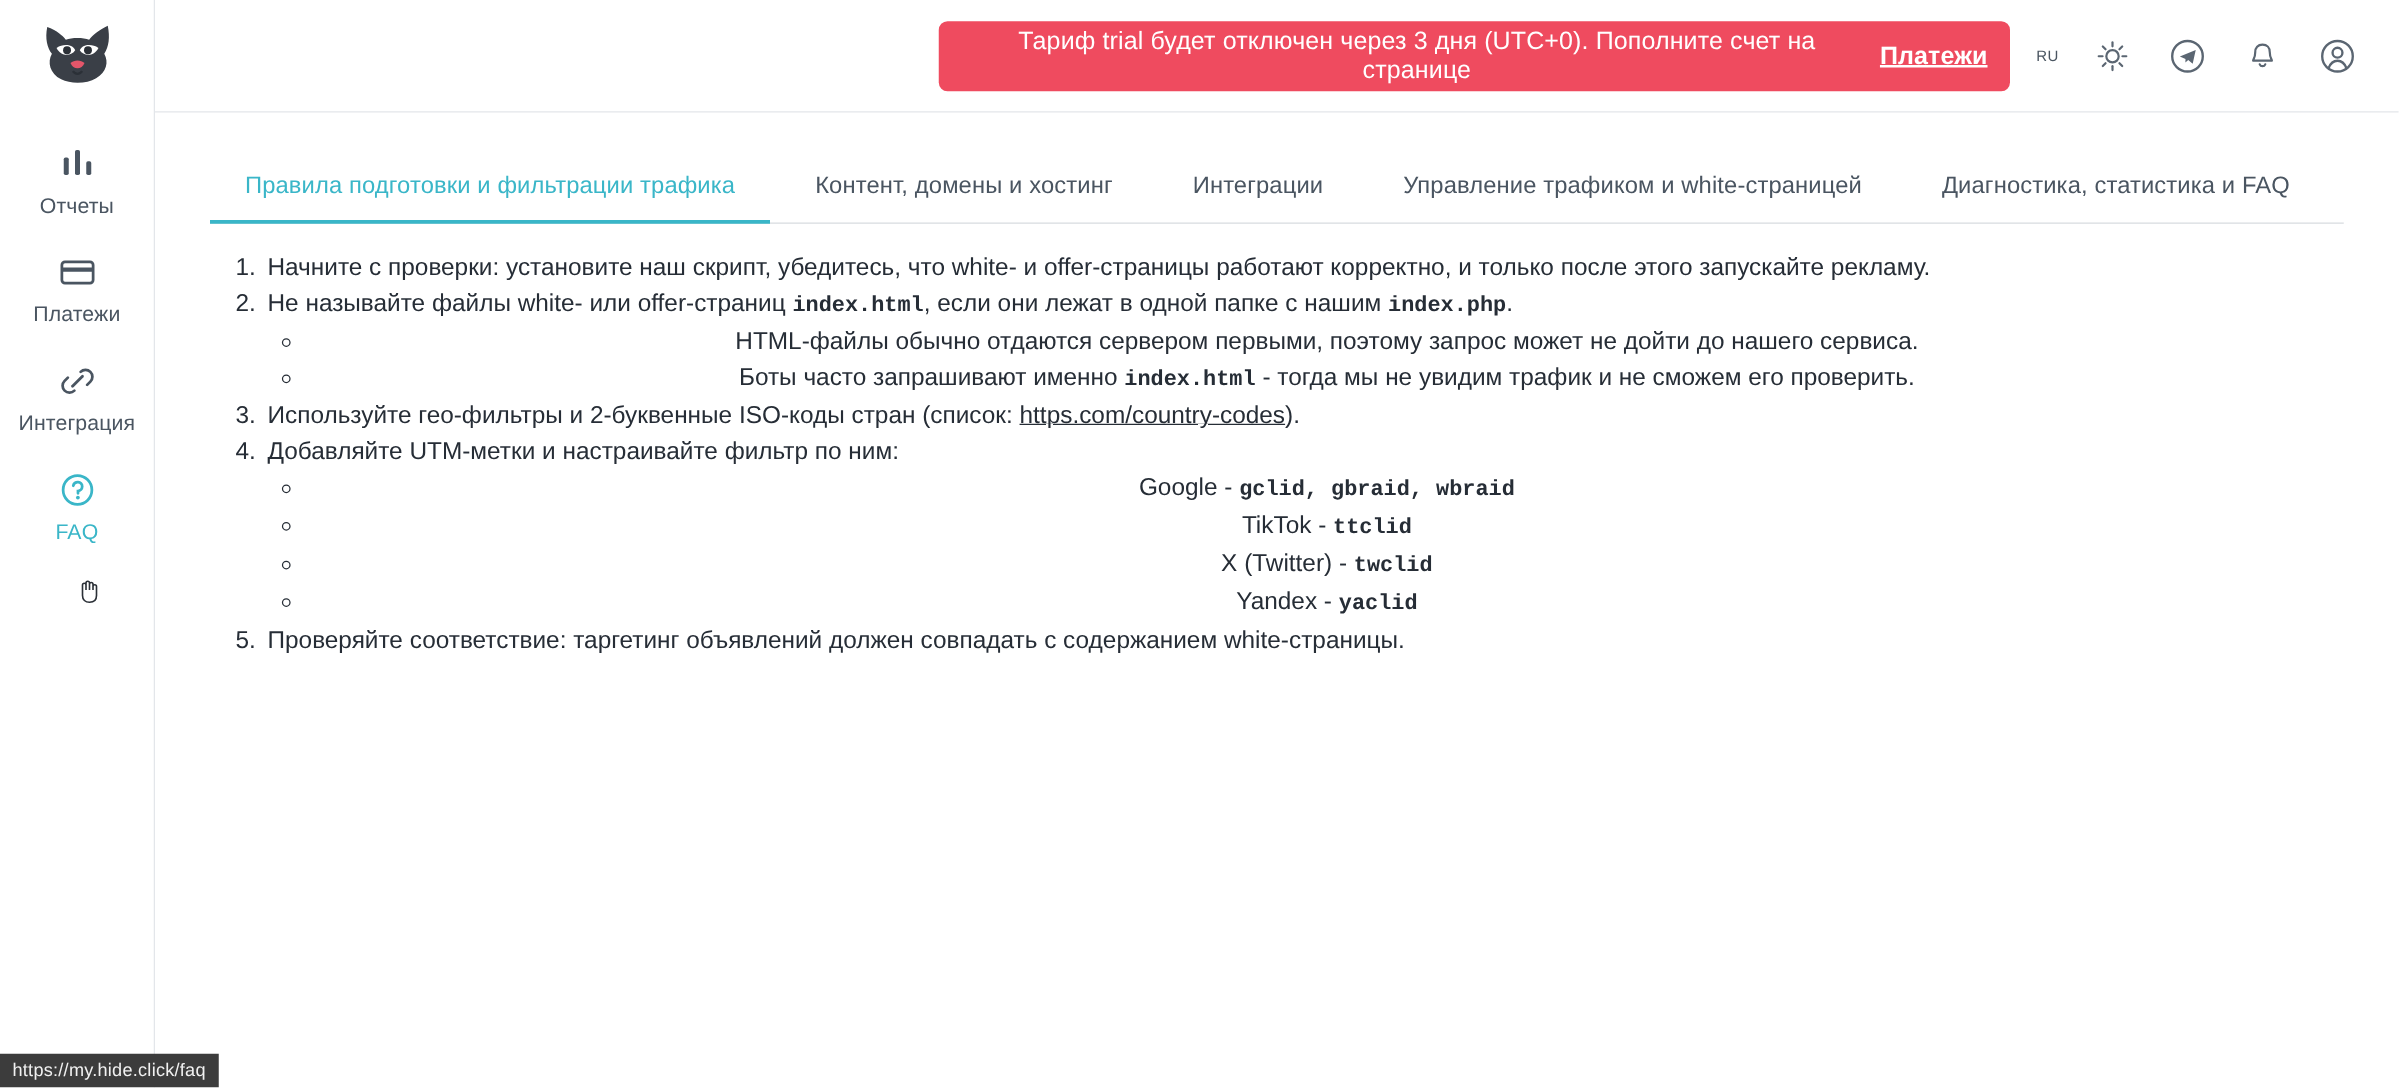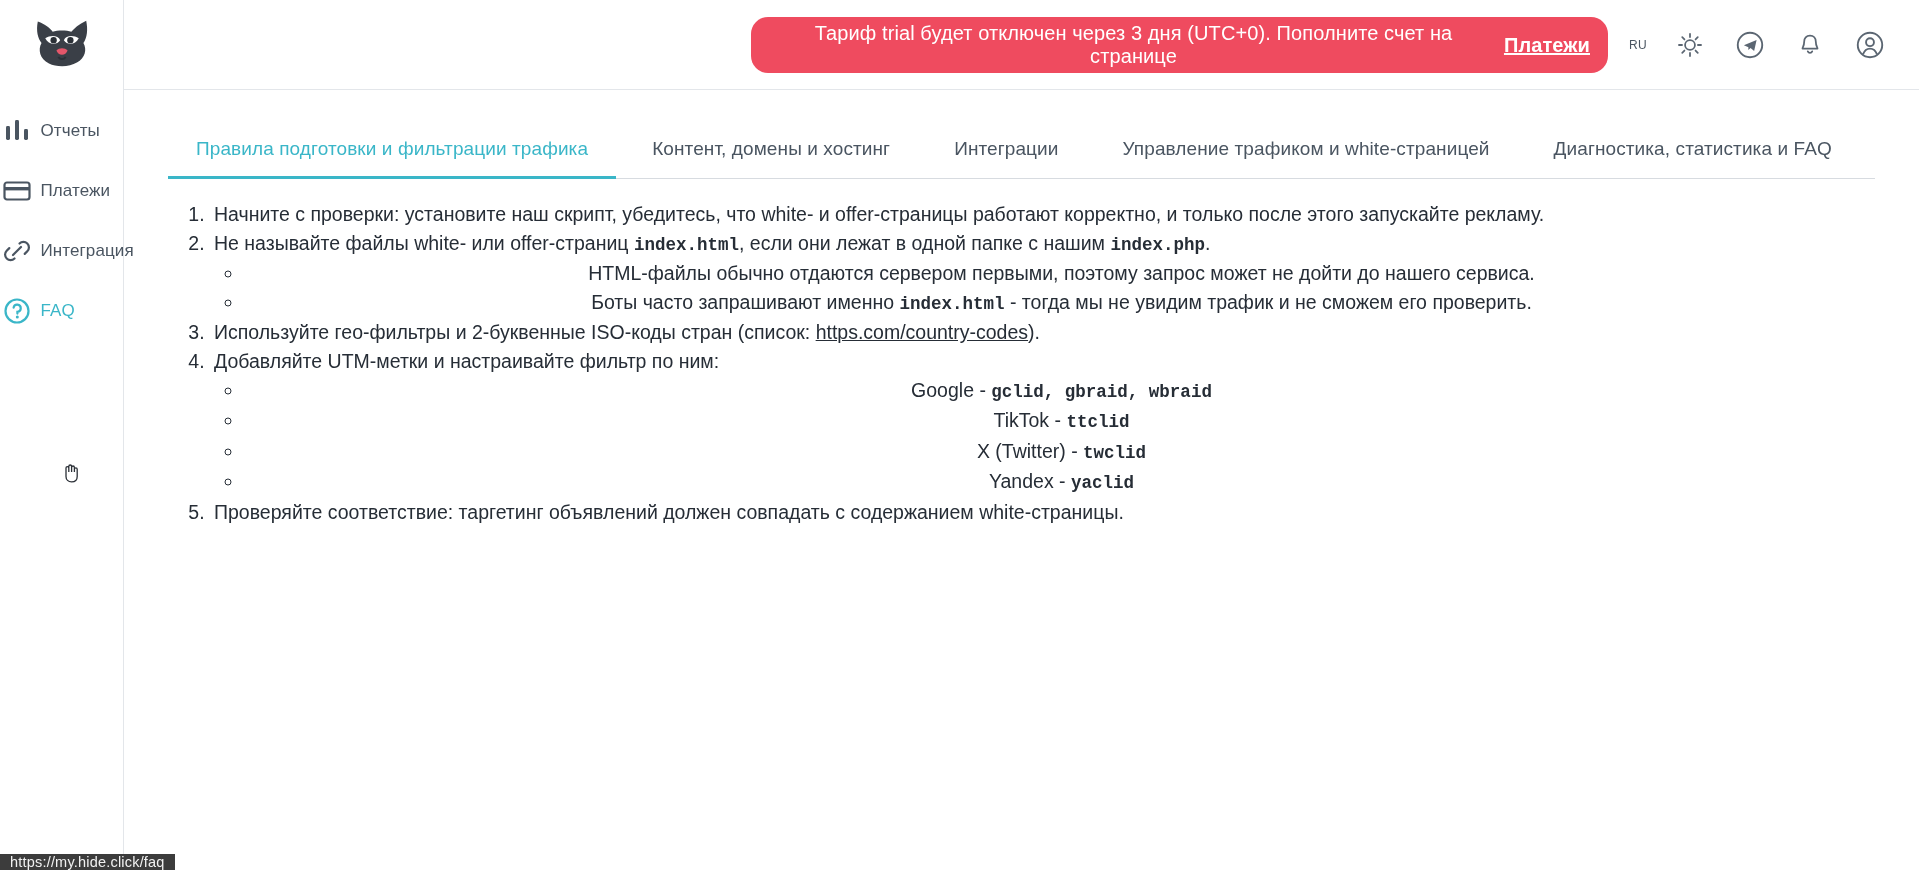--- a/index.html
+++ b/index.html
@@ -31,21 +31,21 @@
   }
   .logo {
     width: 66px; height: 62px;
     margin-bottom: 26px;
     display: flex; align-items: center; justify-content: center;
   }
   .nav-item {
     width: 124px;
     padding: 14px 0 12px 0;
     display: flex;
-    flex-direction: row;
+    flex-direction: column;
     align-items: center;
     gap: 7px;
     cursor: pointer;
     color: #4a5561;
   }
   .nav-item .nav-label {
     font-size: 17px;
     line-height: 20px;
     letter-spacing: .1px;
   }
@@ -74,21 +74,21 @@
     position: relative;
   }
   .alert {
     position: absolute;
     left: 627px;
     top: 17px;
     width: 857px;
     height: 56px;
     background: #ef4b5f;
     color: #ffffff;
-    border-radius: 17px;
+    border-radius: 7px;
     display: flex;
     align-items: center;
     justify-content: center;
     font-size: 20px;
     letter-spacing: .1px;
     padding: 0 18px;
     text-align: center;
   }
   .alert a {
     color: #ffffff;
@@ -160,21 +160,21 @@
   }
   a.inline-link {
     color: #262d36;
     text-decoration: underline;
   }
 
   
   .statusbar {
     position: absolute;
     left: 0; bottom: 0;
-    height: 16px;
+    height: 27px;
     background: #3c3c3c;
     color: #f1f1f1;
     font-size: 14.5px;
     padding: 0 10px;
     display: flex;
     align-items: center;
     letter-spacing: .2px;
   }
 
   

